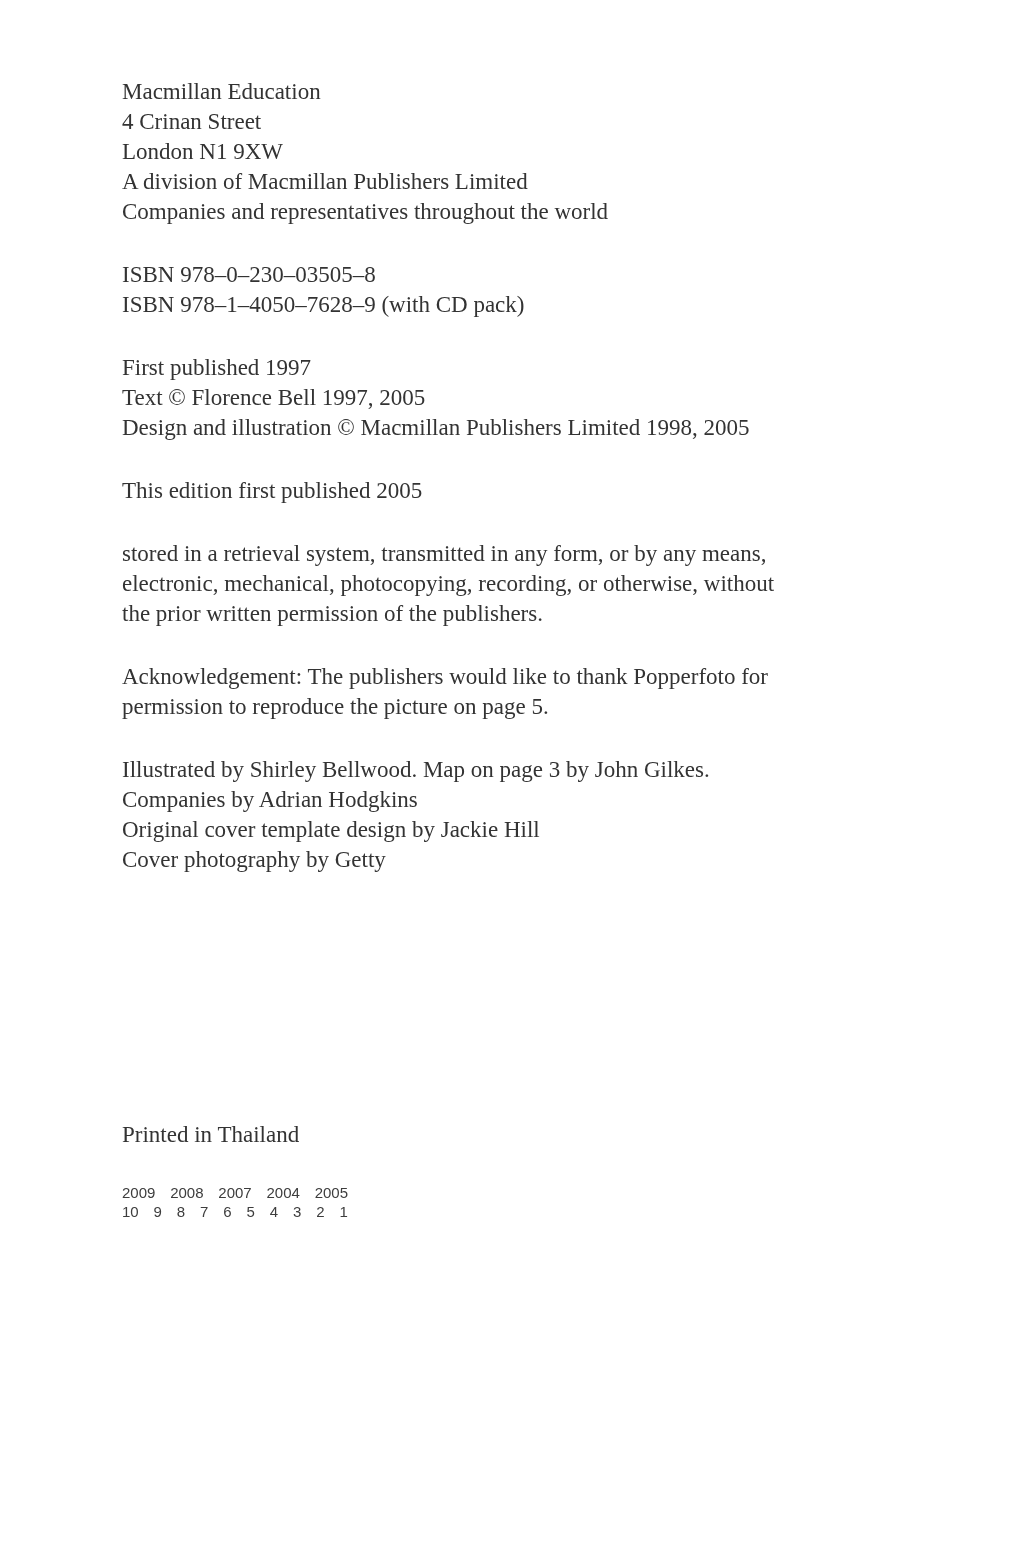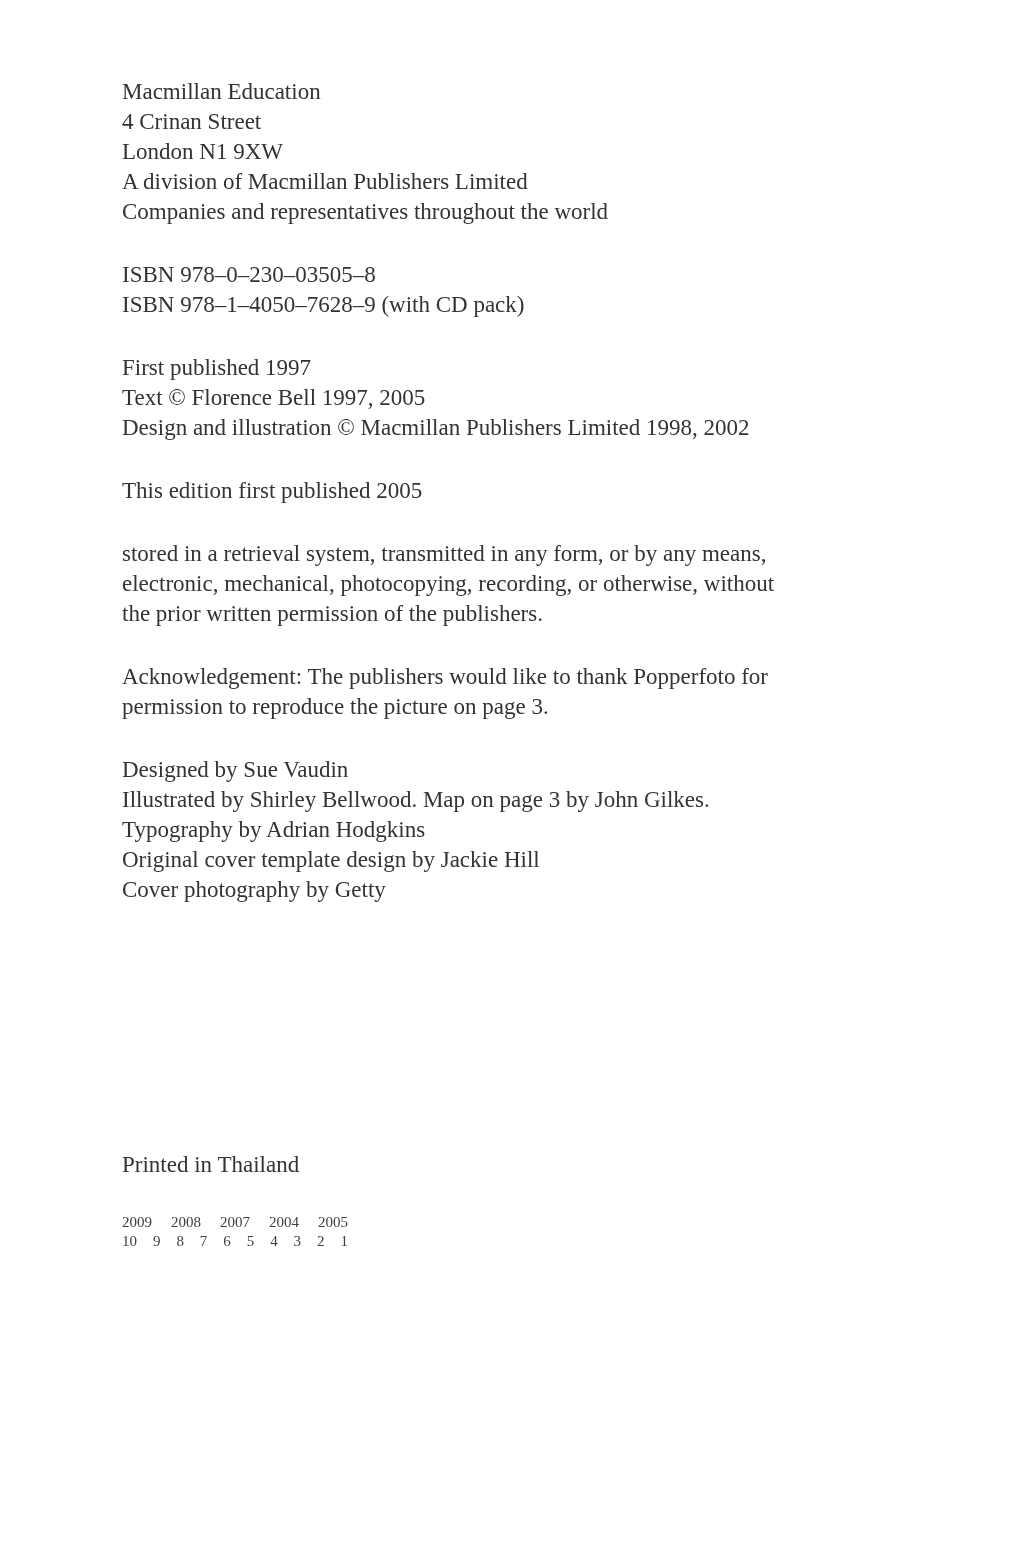--- a/index.html
+++ b/index.html
@@ -37,21 +37,21 @@
   .printed-line {
     margin-top: 245px;
     margin-bottom: 33px;
   }
   .impression {
     width: 226px;
   }
   .imp-row {
     display: flex;
     justify-content: space-between;
-    font-family: Liberation Serif, serif;
+    font-family: Liberation Sans, sans-serif;
     font-size: 15px;
     line-height: 19px;
     color: #3d3d3d;
   }
   .imp-row span {
     display: inline-block;
   }
 </style>
 </head>
 <body>
@@ -67,42 +67,41 @@
   </div>
 
   <div class="block">
     <span class="line">ISBN 978–0–230–03505–8</span>
     <span class="line">ISBN 978–1–4050–7628–9 (with CD pack)</span>
   </div>
 
   <div class="block">
     <span class="line">First published 1997</span>
     <span class="line">Text © Florence Bell 1997, 2005</span>
-    <span class="line">Design and illustration © Macmillan Publishers Limited 1998, 2002</span>
+    <span class="line">Design and illustration © Macmillan Publishers Limited 1998, 2005</span>
   </div>
 
   <div class="block">
     <span class="line">This edition first published 2005</span>
   </div>
 
   <div class="block">
     <span class="line">stored in a retrieval system, transmitted in any form, or by any means,</span>
     <span class="line">electronic, mechanical, photocopying, recording, or otherwise, without</span>
     <span class="line">the prior written permission of the publishers.</span>
   </div>
 
   <div class="block">
     <span class="line">Acknowledgement: The publishers would like to thank Popperfoto for</span>
-    <span class="line">permission to reproduce the picture on page 3.</span>
+    <span class="line">permission to reproduce the picture on page 5.</span>
   </div>
 
   <div class="block">
-    <span class="line">Designed by Sue Vaudin</span>
     <span class="line">Illustrated by Shirley Bellwood. Map on page 3 by John Gilkes.</span>
-    <span class="line">Typography by Adrian Hodgkins</span>
+    <span class="line">Companies by Adrian Hodgkins</span>
     <span class="line">Original cover template design by Jackie Hill</span>
     <span class="line">Cover photography by Getty</span>
   </div>
 
   <div class="block printed-line">
     <span class="line">Printed in Thailand</span>
   </div>
 
   <div class="impression">
     <div class="imp-row">

